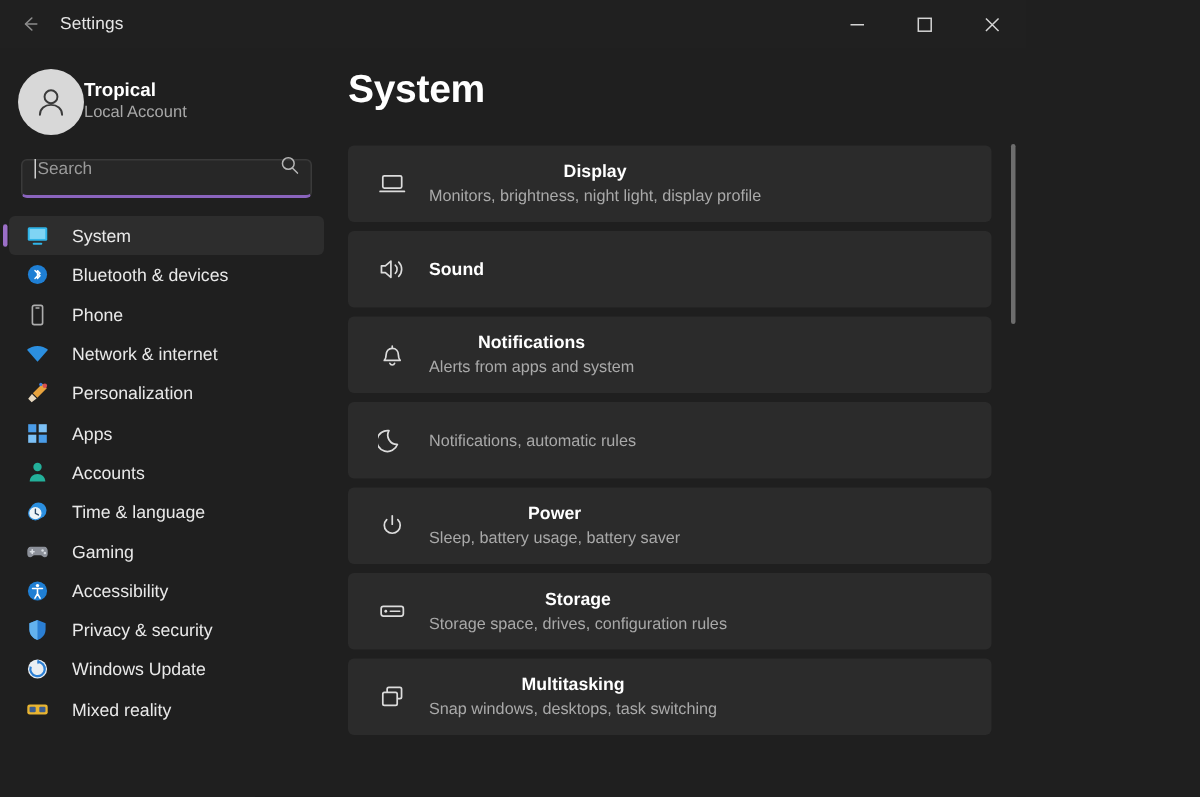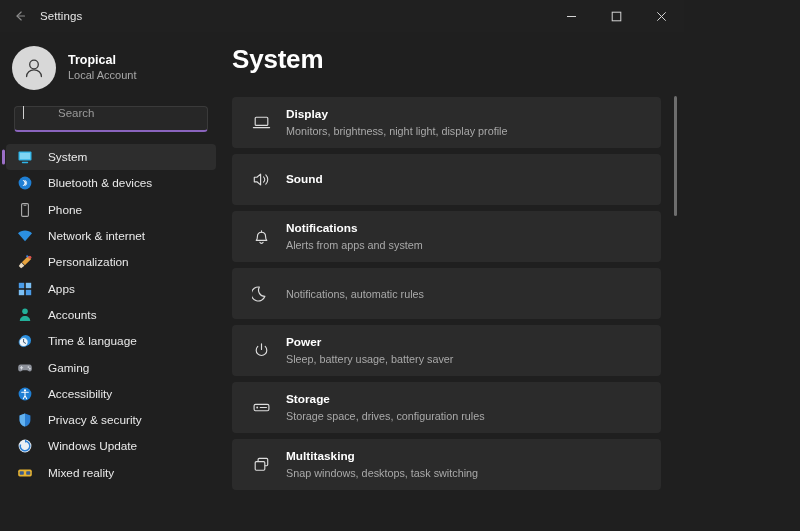--- a/index.html
+++ b/index.html
@@ -89,21 +89,21 @@
     width: 44px;
     height: 44px;
     border-radius: 50%;
     background: #d8d8d8;
     display: flex;
     align-items: center;
     justify-content: center;
     flex: 0 0 44px;
   }
   .avatar svg { display: block; }
-  .account-text { margin-left: 12px; line-height: 1.25; }
+  .account-text { line-height: 1.25; }
   .account-name {
     font-size: 12.5px;
     font-weight: bold;
     color: #ffffff;
   }
   .account-sub {
     font-size: 11px;
     color: #a8a8a8;
     margin-top: 1px;
   }
@@ -112,21 +112,20 @@
   .search-box {
     position: relative;
     height: 26px;
     background: #272727;
     border: 1px solid #3a3a3a;
     border-bottom: 2px solid #8a64bd;
     border-radius: 4px;
     display: flex;
     align-items: center;
     padding: 0 6px 12px 8px;
-    gap: 33px;
   }
   .caret {
     width: 1px;
     height: 13px;
     background: #d0d0d0;
     margin-right: 1px;
     flex: 0 0 1px;
   }
   .search-input {
     flex: 1 1 auto;
@@ -222,20 +221,21 @@
     align-items: center;
     justify-content: center;
     color: #e0e0e0;
   }
   .card-ico svg { display: block; }
   .card-text { margin-left: 14px; line-height: 1.3; }
   .card-title {
     font-size: 11.8px;
     font-weight: bold;
     color: #ffffff;
+    text-align: center;
   }
   .card-desc {
     font-size: 10.8px;
     color: #a9a9a9;
     margin-top: 2px;
     text-align: right;
   }
 
   .scrollbar-track {
     position: absolute;

